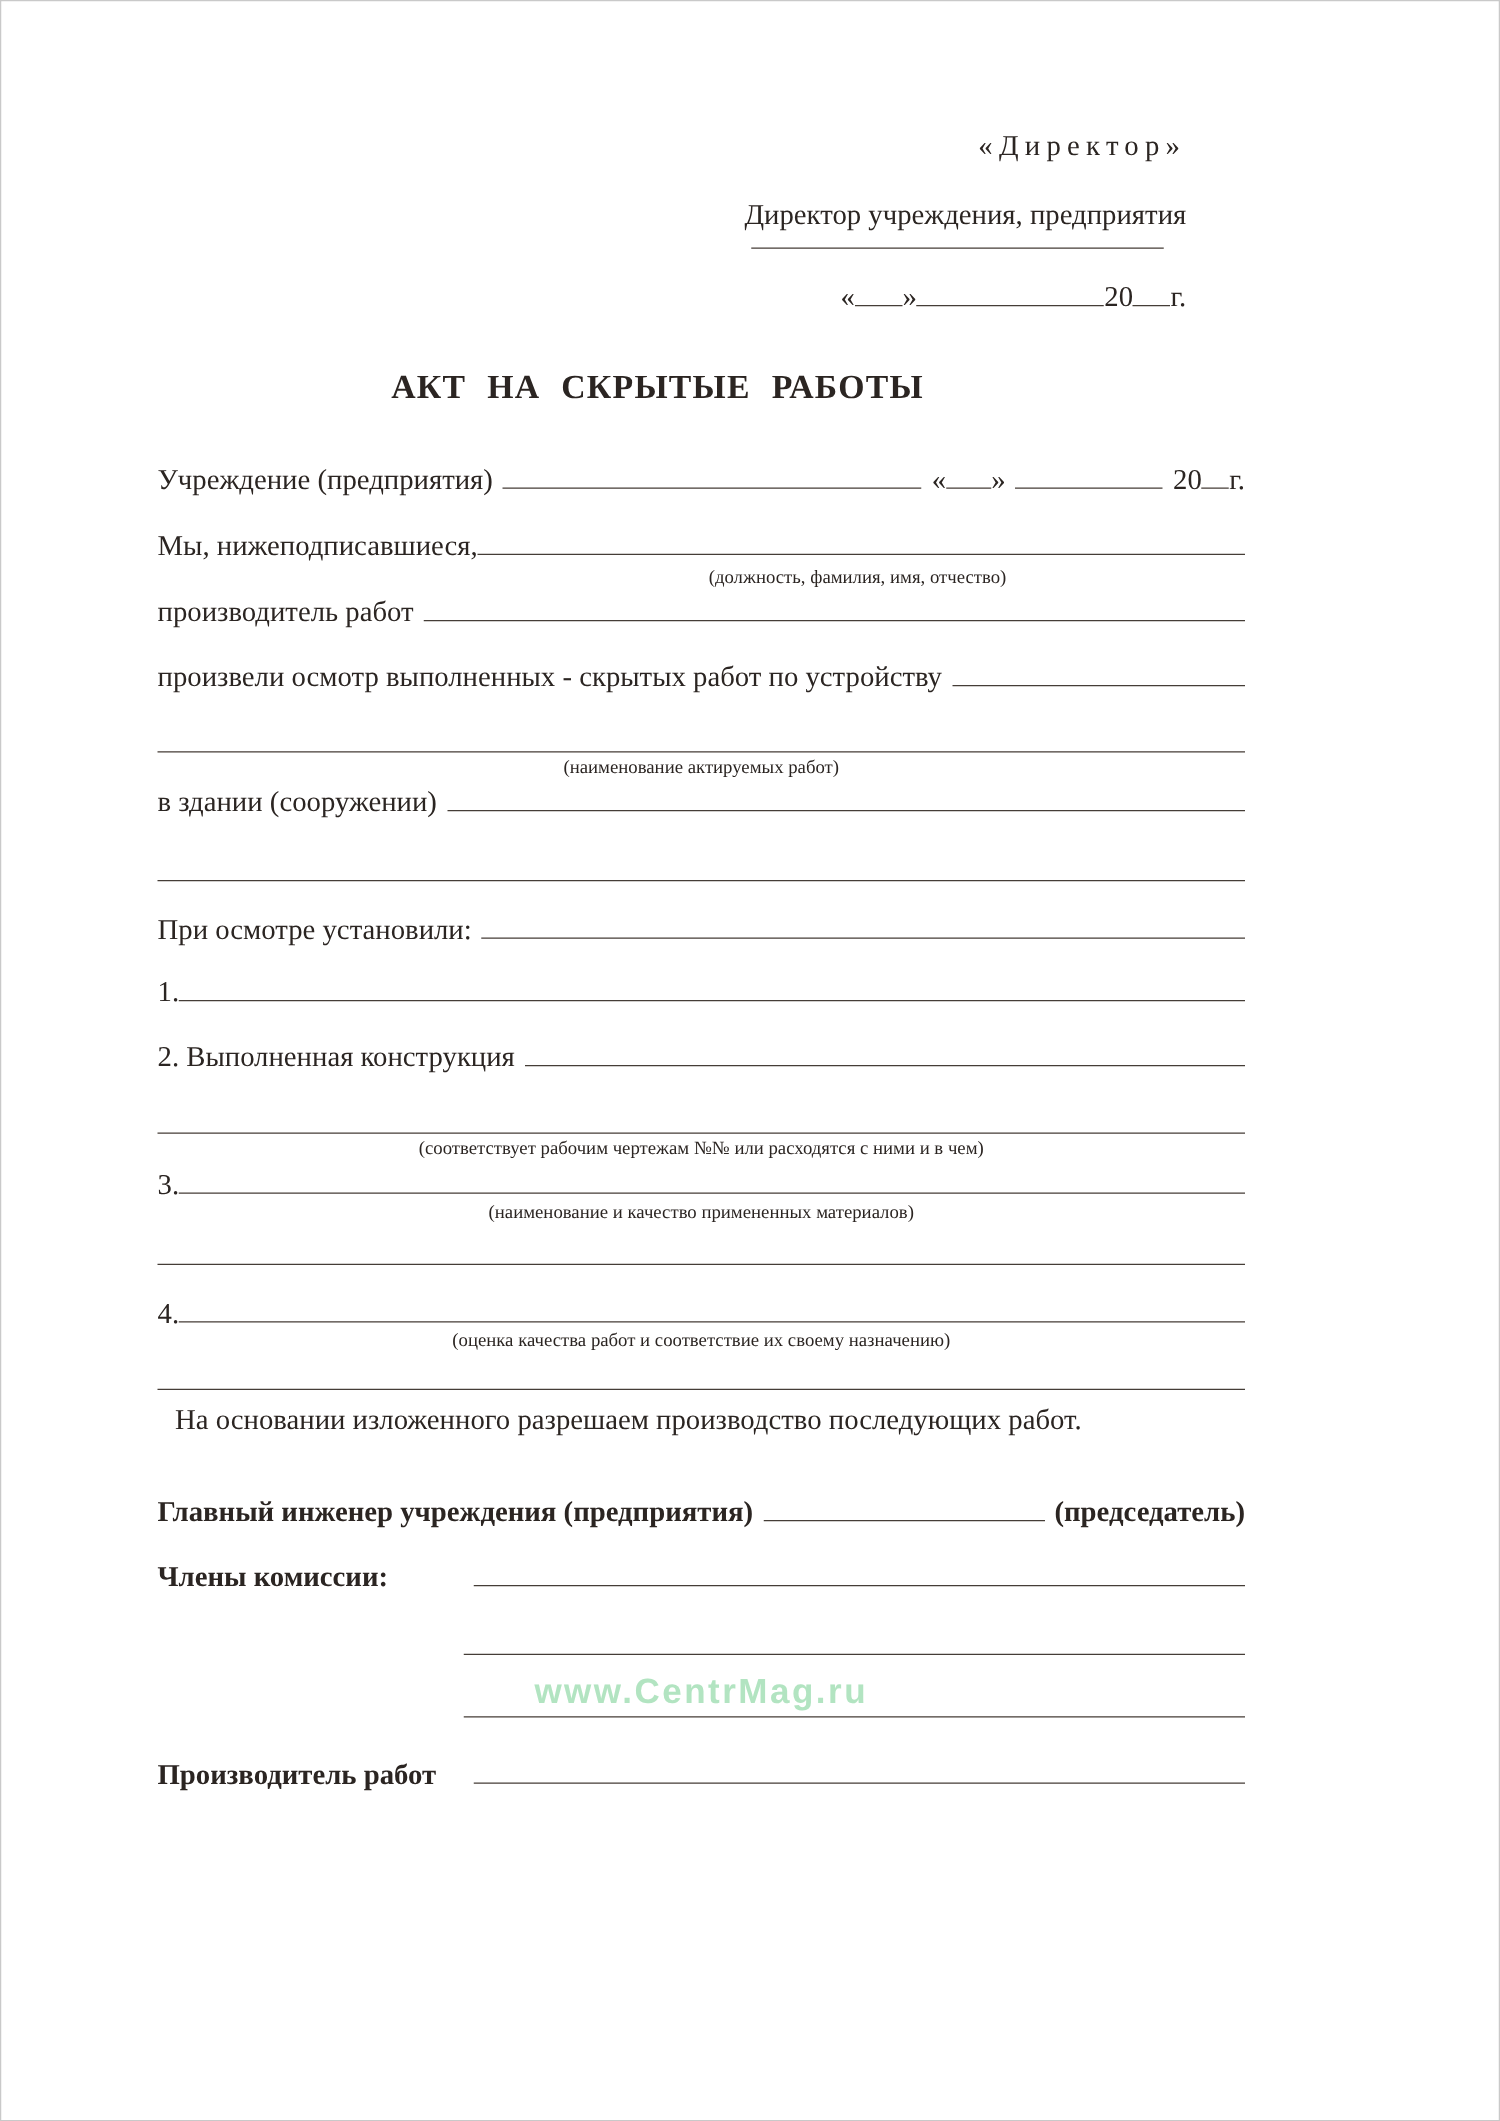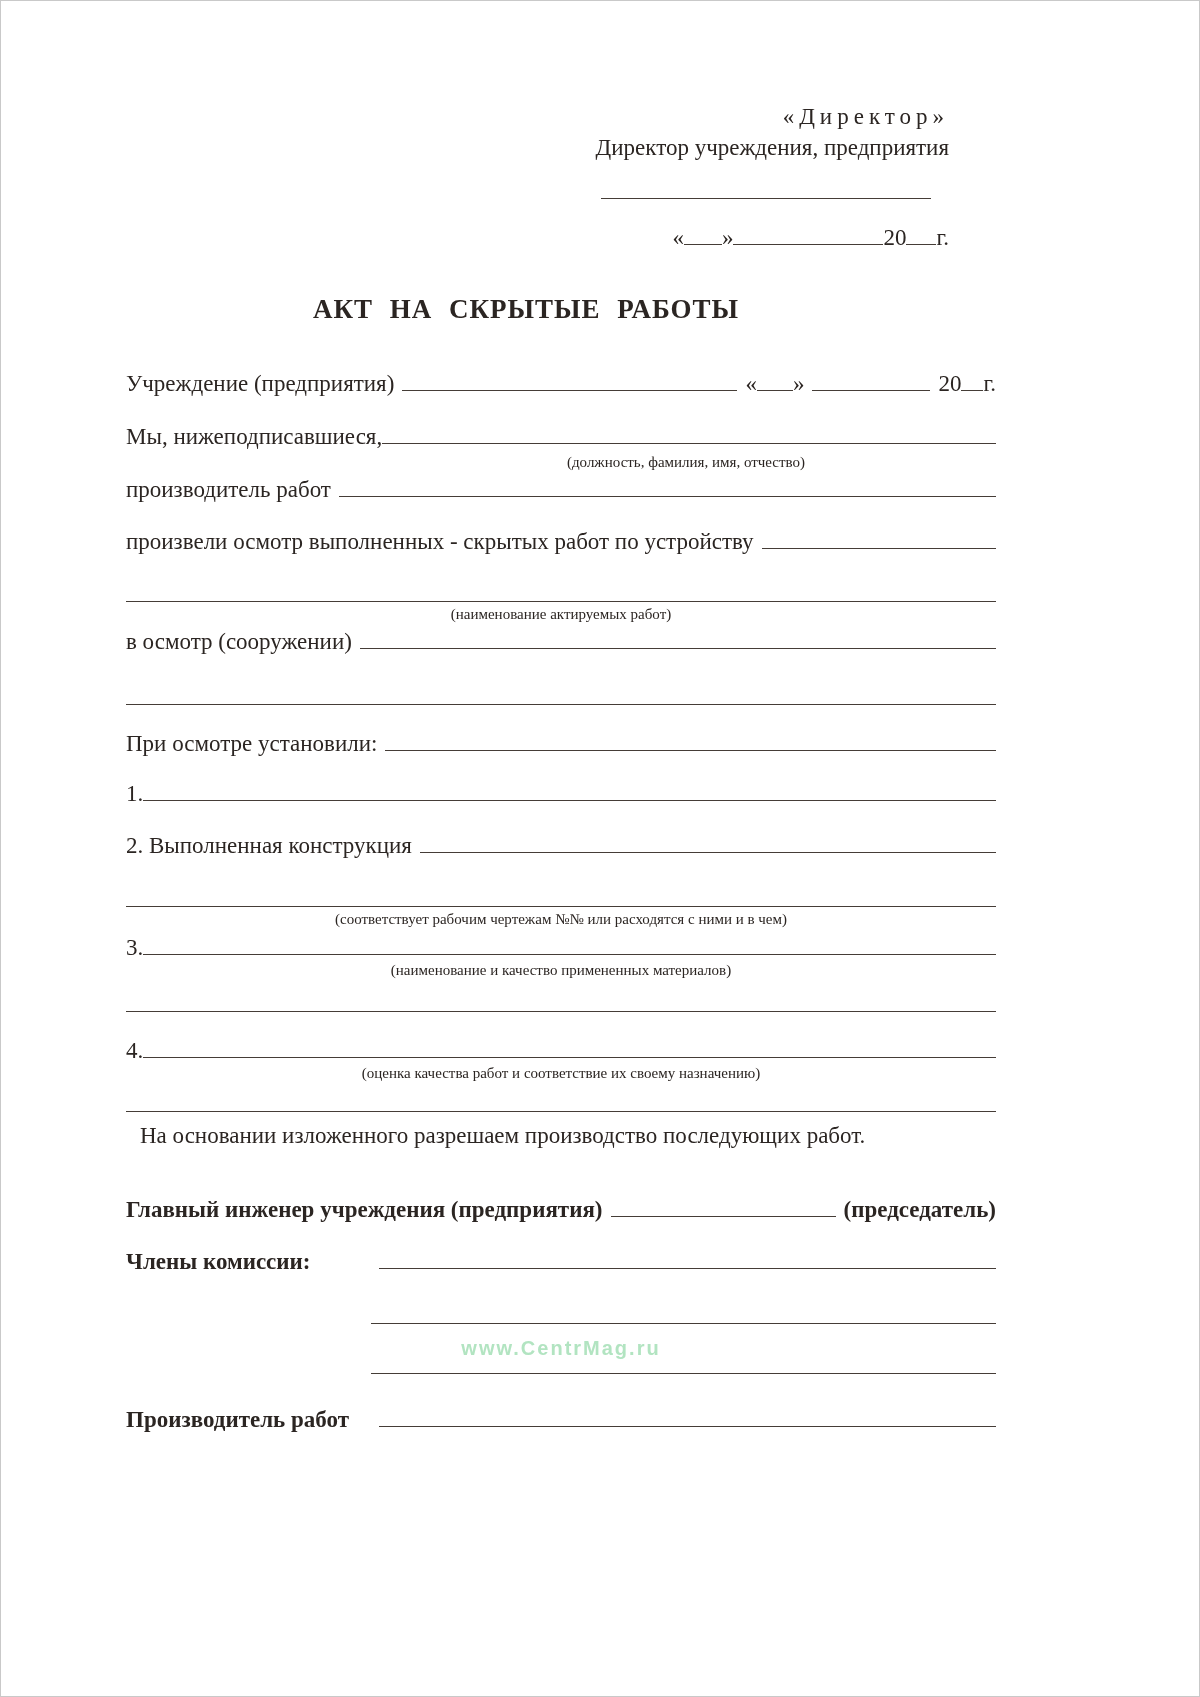--- a/index.html
+++ b/index.html
@@ -31,41 +31,41 @@
   .caption{
     position:absolute;left:125px;width:870px;
     text-align:center;font-size:15px;line-height:18px;color:var(--text);
   }
   .approve{
     position:absolute;right:250px;text-align:right;
     font-size:23px;letter-spacing:5px;white-space:nowrap;
   }
   .approve-sub{
     position:absolute;right:250px;text-align:right;
-    font-size:23px;white-space:nowrap;
+    font-size:23px;white-space:nowrap;margin-top:24px;
   }
   .approve-date{
     position:absolute;right:250px;
     display:inline-flex;align-items:baseline;
     font-size:23px;white-space:nowrap;
   }
   .approve-date > span{margin:0;}
   .title{
     position:absolute;left:90px;width:870px;margin:0;
     text-align:center;font-size:27px;font-weight:bold;
     word-spacing:9px;letter-spacing:1px;
   }
   .conclusion{
     position:absolute;left:139px;width:870px;
     font-size:23px;line-height:30px;
   }
   .watermark{
     position:absolute;left:125px;width:870px;text-align:center;
     font-family:"Liberation Sans", sans-serif;
-    font-size:20px;letter-spacing:2px;color:var(--watermark);
+    font-size:28px;letter-spacing:2px;color:var(--watermark);
     font-weight:bold;
   }
   .ml8{margin-left:8px;}
   .ml10{margin-left:10px;}
 </style>
 </head>
 <body>
 
 <div class="page">
 
@@ -112,21 +112,21 @@
 
   <div class="row" style="top:526px">
     <span class="label">произвели осмотр выполненных - скрытых работ по устройству</span>
     <span class="fill"></span>
   </div>
 
   <div class="line-only" style="left:125px;top:600px;width:870px"></div>
   <div class="caption" style="top:604px">(наименование актируемых работ)</div>
 
   <div class="row" style="top:626px">
-    <span class="label">в осмотр (сооружении)</span>
+    <span class="label">в здании (сооружении)</span>
     <span class="fill"></span>
   </div>
 
   <div class="line-only" style="left:125px;top:703px;width:870px"></div>
 
   <div class="row" style="top:728px">
     <span class="label">При осмотре установили:</span>
     <span class="fill"></span>
   </div>
 

